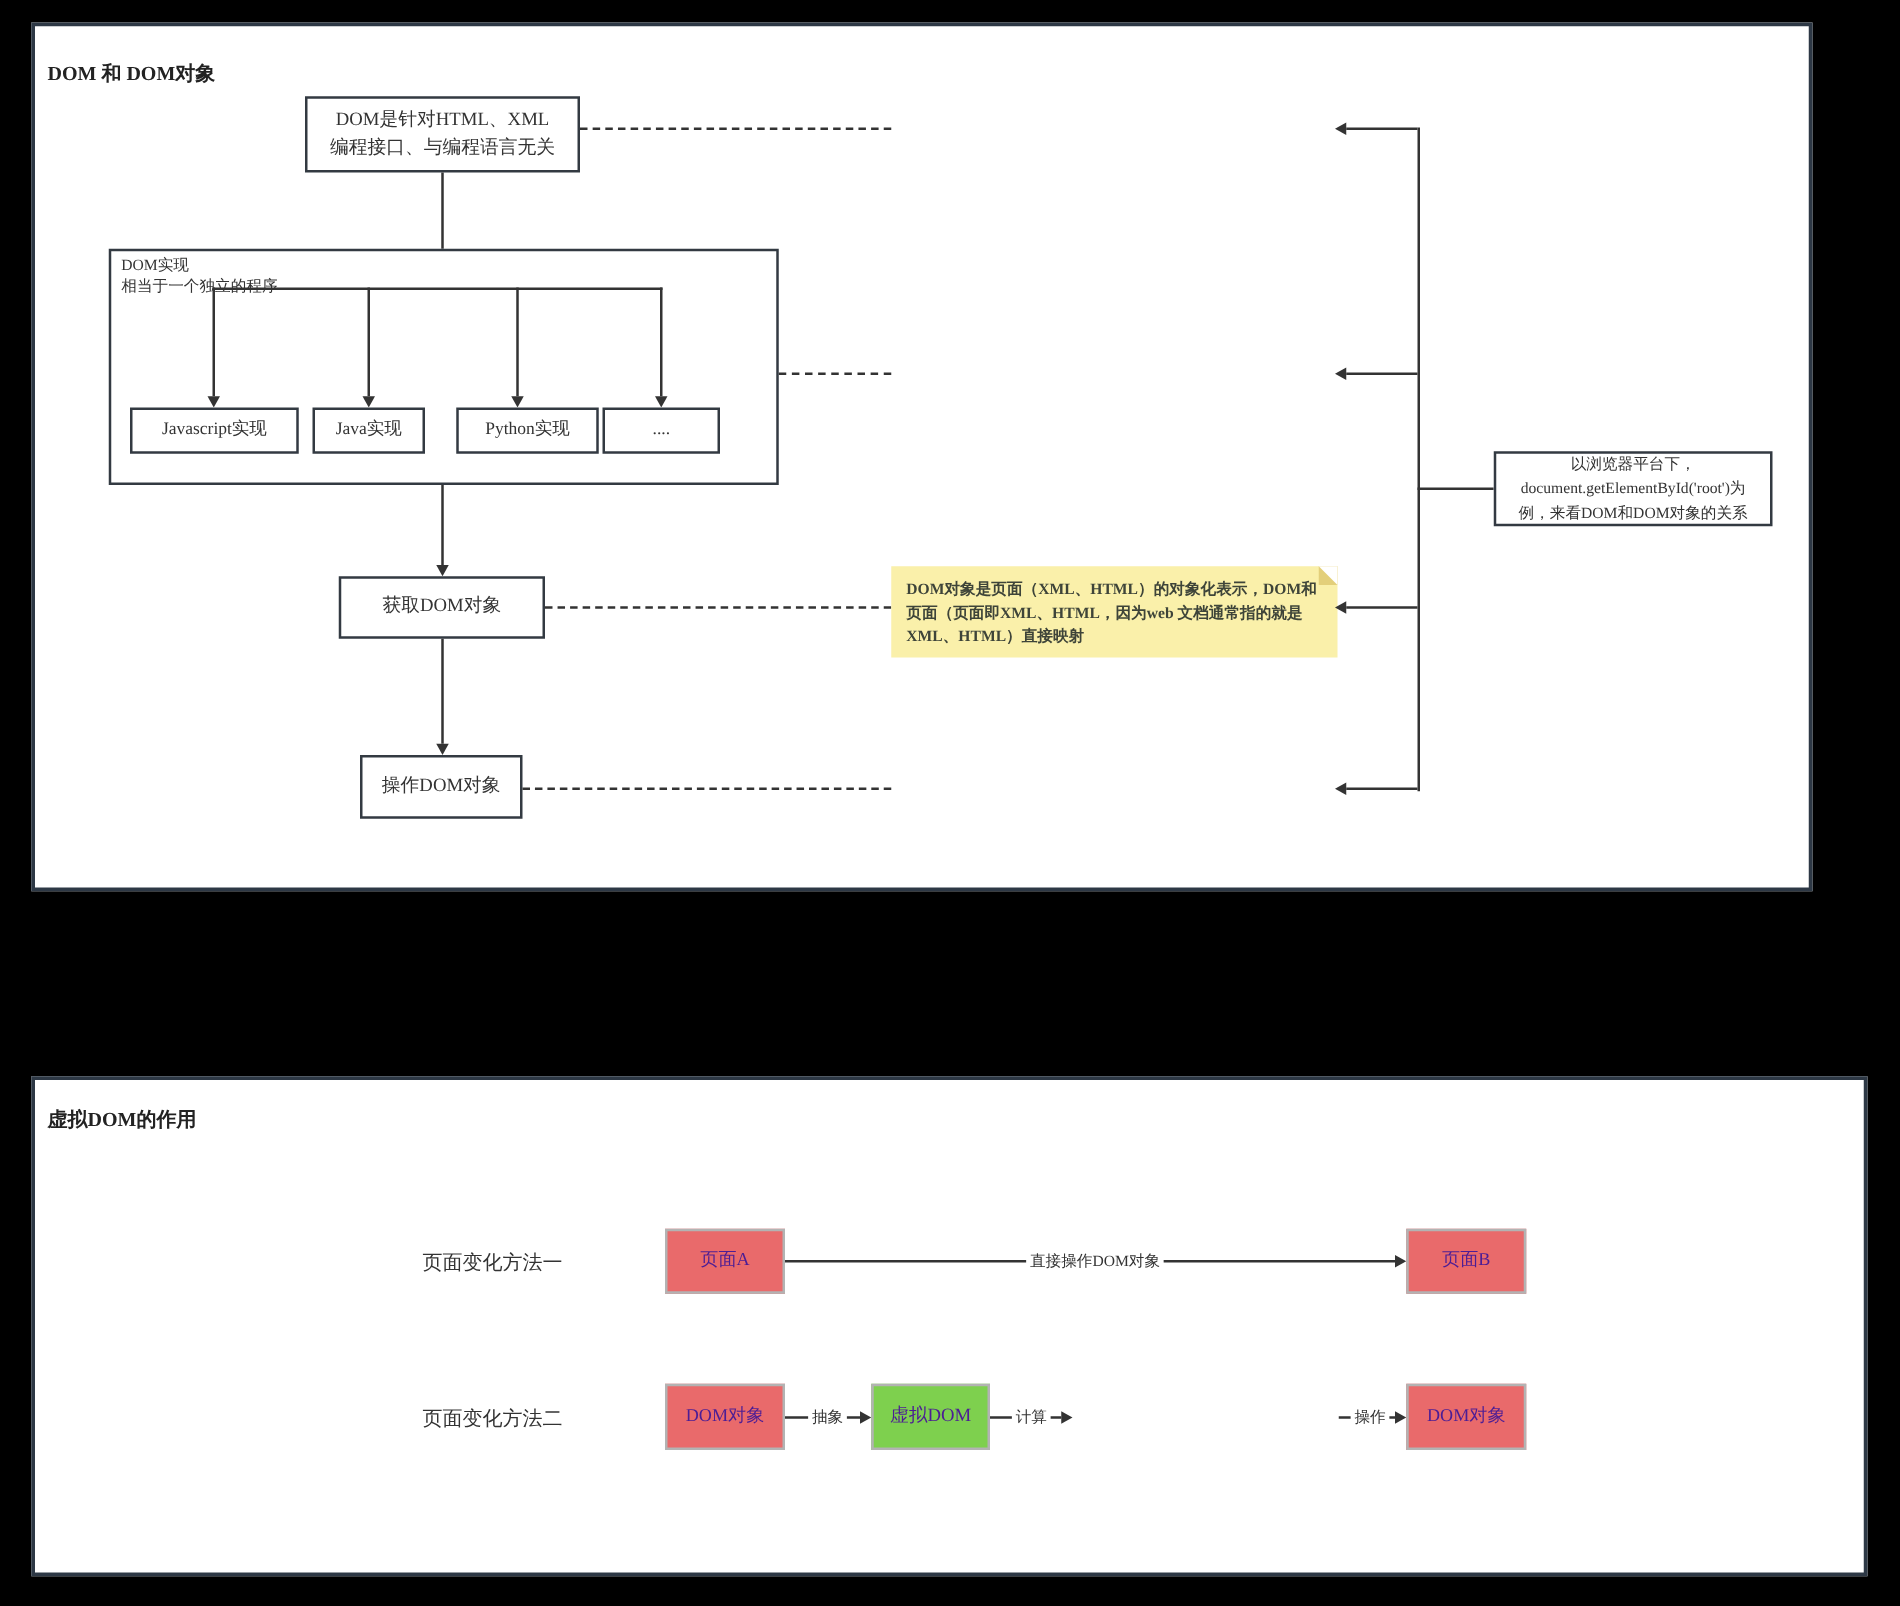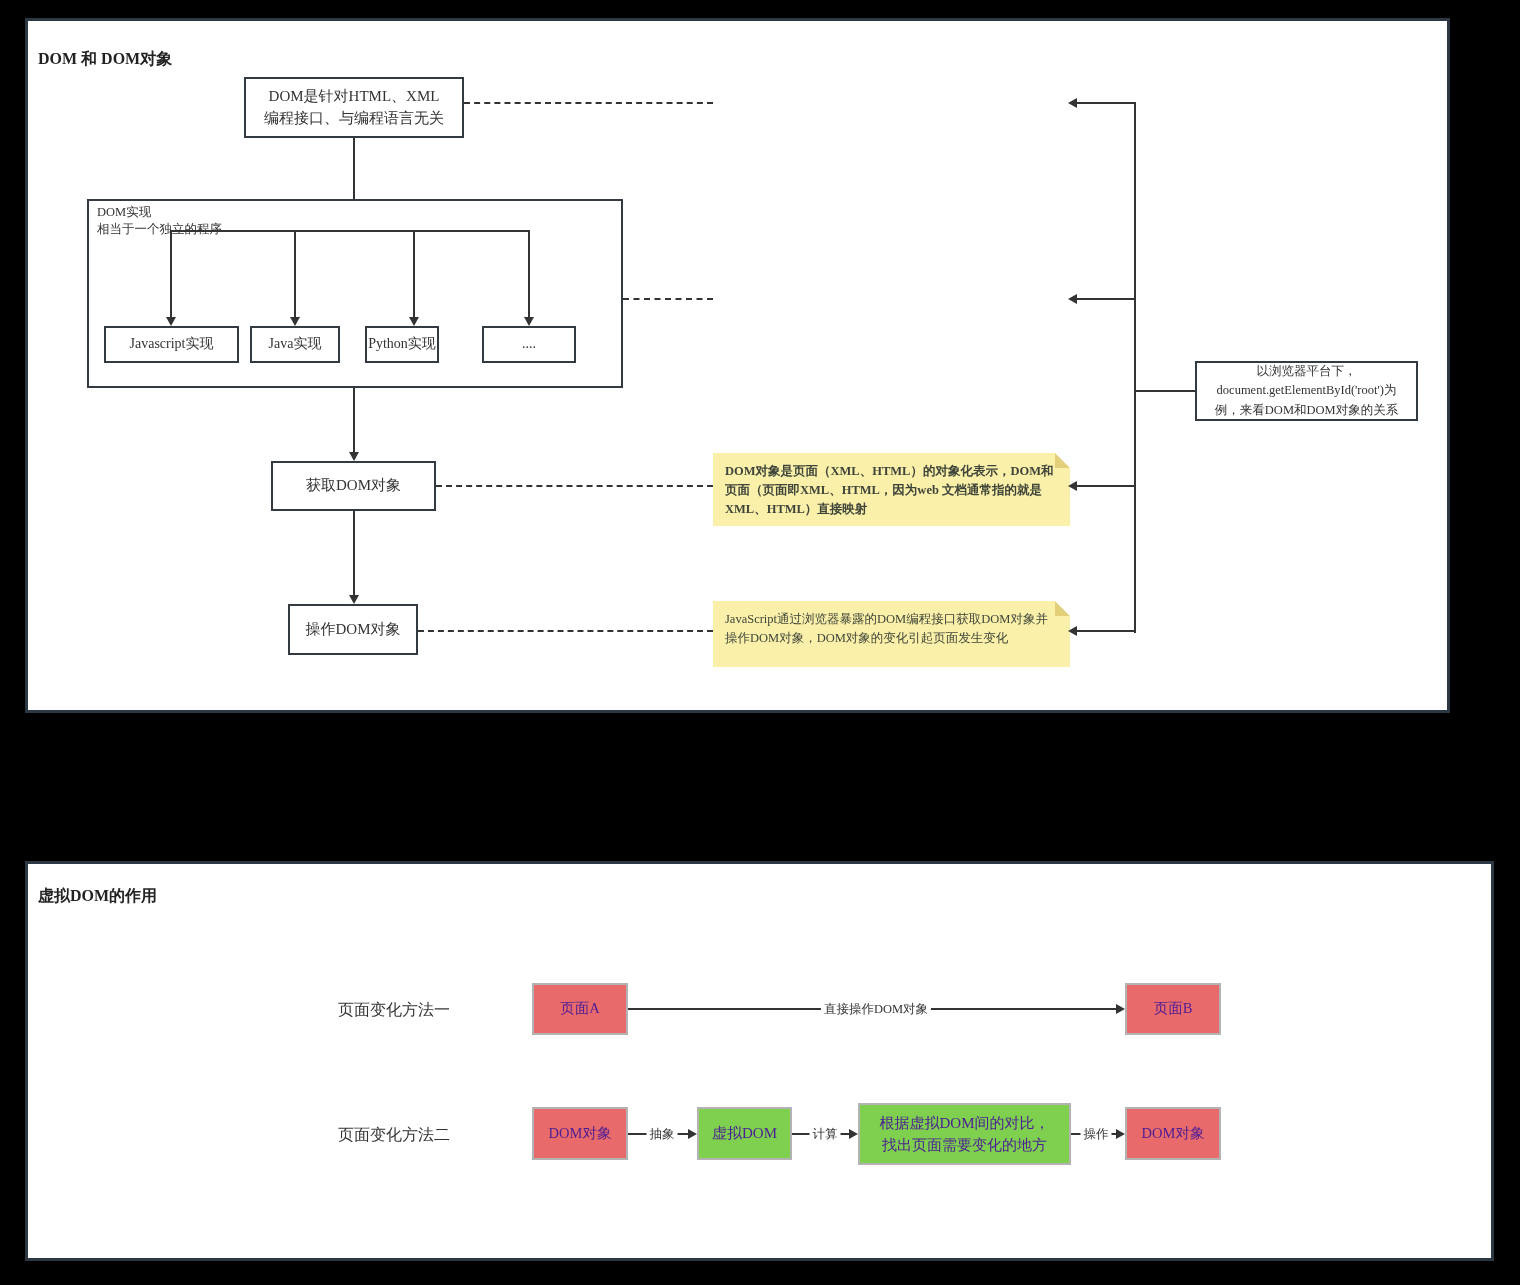--- a/index.html
+++ b/index.html
@@ -67,38 +67,37 @@
     <div class="vline" style="left:266px;top:209px;height:87px;"></div>
     <div class="vline" style="left:385px;top:209px;height:87px;"></div>
     <div class="vline" style="left:500px;top:209px;height:87px;"></div>
     <div class="ah ah-down" style="left:138px;top:296px;"></div>
     <div class="ah ah-down" style="left:262px;top:296px;"></div>
     <div class="ah ah-down" style="left:381px;top:296px;"></div>
     <div class="ah ah-down" style="left:496px;top:296px;"></div>
 
     <div class="dbox" style="left:76px;top:305px;width:135px;height:37px;font-size:14px;">Javascript实现</div>
     <div class="dbox" style="left:222px;top:305px;width:90px;height:37px;font-size:14px;">Java实现</div>
-    <div class="dbox" style="left:337px;top:305px;width:74px;height:37px;font-size:14px;">Python实现</div>
+    <div class="dbox" style="left:337px;top:305px;width:114px;height:37px;font-size:14px;">Python实现</div>
     <div class="dbox" style="left:454px;top:305px;width:94px;height:37px;font-size:14px;">....</div>
 
     <div class="vline" style="left:325px;top:367px;height:64px;"></div>
     <div class="ah ah-down" style="left:321px;top:431px;"></div>
     <div class="dbox" style="left:243px;top:440px;width:165px;height:50px;">获取DOM对象</div>
 
     <div class="vline" style="left:325px;top:490px;height:84px;"></div>
     <div class="ah ah-down" style="left:321px;top:574px;"></div>
     <div class="dbox" style="left:260px;top:583px;width:130px;height:51px;">操作DOM对象</div>
 
     <div class="dline" style="left:436px;top:81px;width:249px;"></div>
     <div class="dline" style="left:595px;top:277px;width:90px;"></div>
     <div class="dline" style="left:408px;top:464px;width:277px;"></div>
     <div class="dline" style="left:390px;top:609px;width:295px;"></div>
 
     <div class="note" style="top:432px;min-height:66px;font-weight:bold;">DOM对象是页面（XML、HTML）的对象化表示，DOM和页面（页面即XML、HTML，因为web 文档通常指的就是XML、HTML）直接映射</div>
-    <div class="note" style="top:580px;min-height:66px;">JavaScript通过浏览器暴露的DOM编程接口获取DOM对象并操作DOM对象，DOM对象的变化引起页面发生变化</div>
 
     <div class="vline" style="left:1106px;top:81px;height:531px;"></div>
     <div class="hline" style="left:1049px;top:81px;width:57px;"></div>
     <div class="hline" style="left:1049px;top:277px;width:57px;"></div>
     <div class="hline" style="left:1049px;top:464px;width:57px;"></div>
     <div class="hline" style="left:1049px;top:609px;width:57px;"></div>
     <div class="ah ah-left" style="left:1040px;top:77px;"></div>
     <div class="ah ah-left" style="left:1040px;top:273px;"></div>
     <div class="ah ah-left" style="left:1040px;top:460px;"></div>
     <div class="ah ah-left" style="left:1040px;top:605px;"></div>
@@ -123,24 +122,20 @@
     <div class="hline" style="left:600px;top:269px;width:60px;"></div>
     <div class="ah ah-right" style="left:660px;top:265px;"></div>
     <div class="flow-label" style="left:634px;top:270px;">抽象</div>
 
     <div class="cbox green" style="left:669px;top:243px;width:95px;height:53px;font-size:15px;">虚拟DOM</div>
 
     <div class="hline" style="left:764px;top:269px;width:57px;"></div>
     <div class="ah ah-right" style="left:821px;top:265px;"></div>
     <div class="flow-label" style="left:797px;top:270px;">计算</div>
 
-    <div class="cbox green" style="left:830px;top:239px;width:213px;height:62px;font-size:15px;">
-      <div>根据虚拟DOM间的对比，</div>
-      <div>找出页面需要变化的地方</div>
-    </div>
 
     <div class="hline" style="left:1043px;top:269px;width:45px;"></div>
     <div class="ah ah-right" style="left:1088px;top:265px;"></div>
     <div class="flow-label" style="left:1068px;top:270px;">操作</div>
 
     <div class="cbox red" style="left:1097px;top:243px;width:96px;height:53px;">DOM对象</div>
   </section>
 </div>
 
 </body></html>

